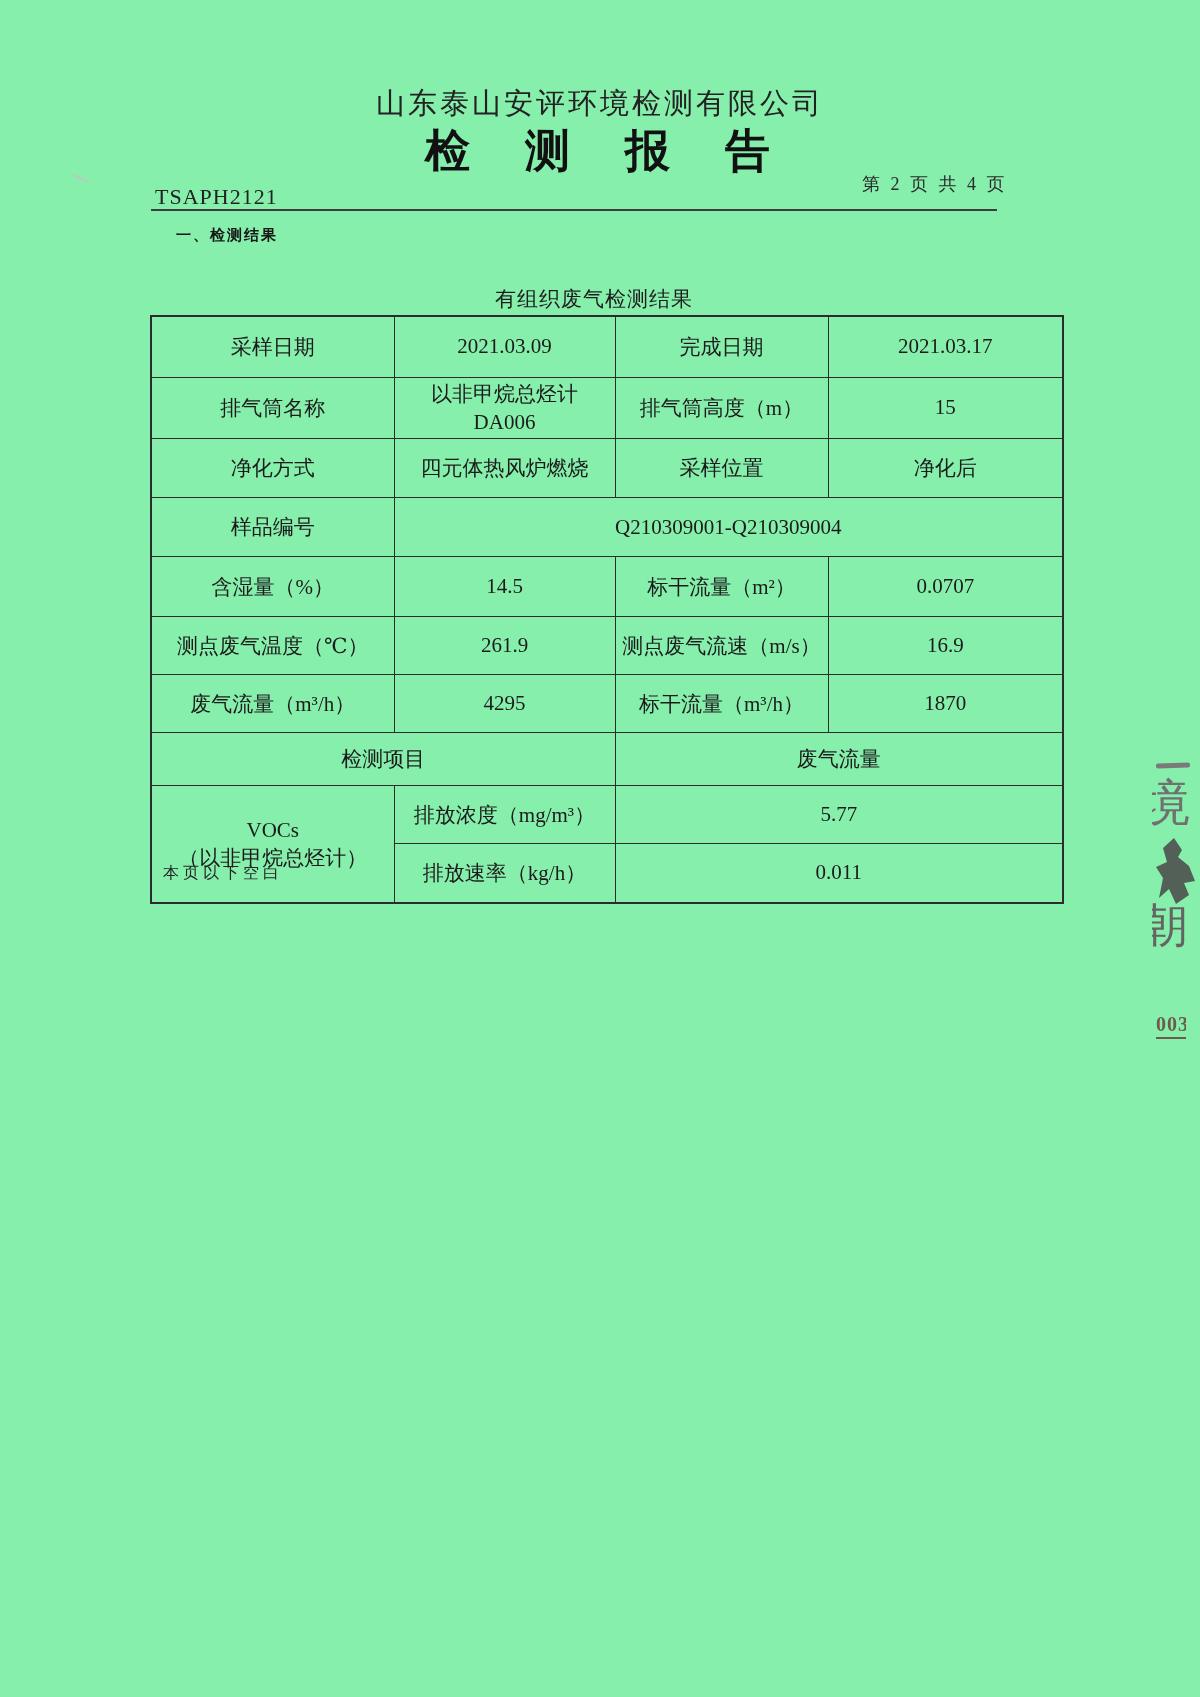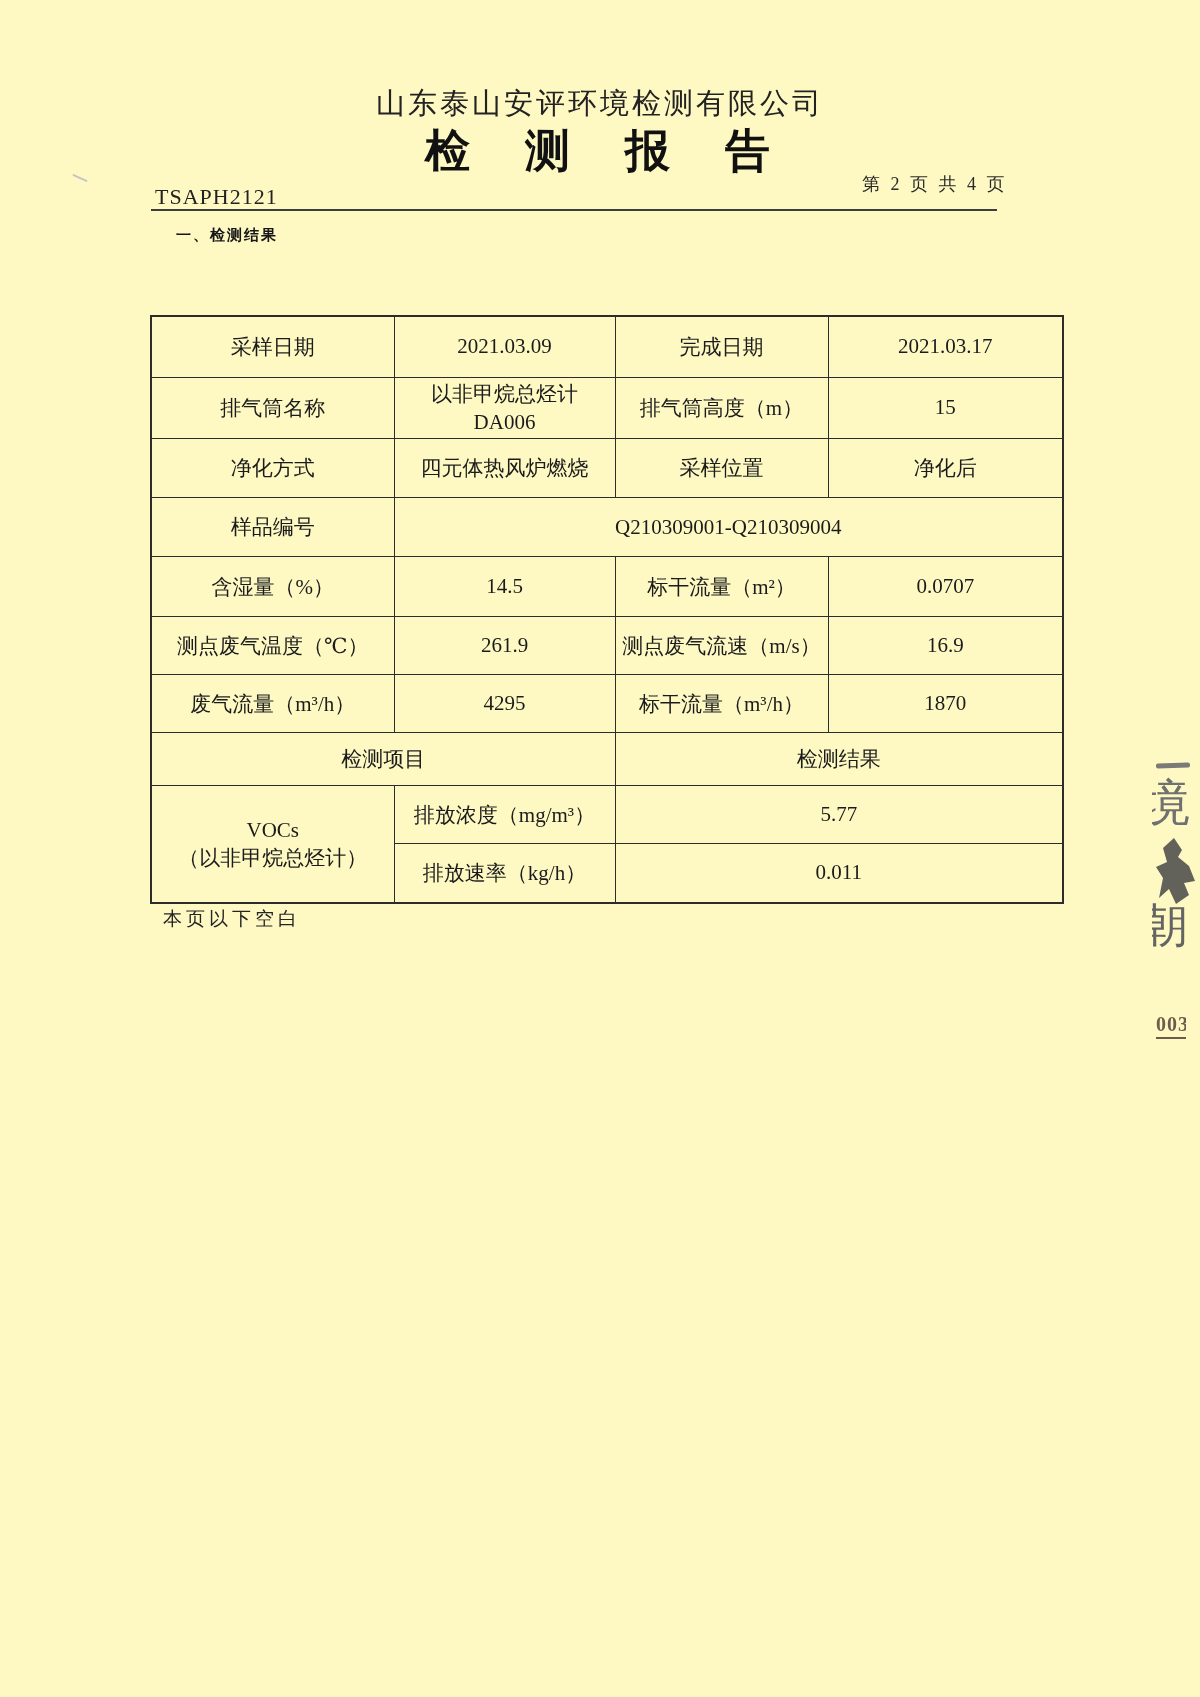--- a/index.html
+++ b/index.html
@@ -1,19 +1,19 @@
 <!DOCTYPE html>
 <html><head>
 <meta charset="utf-8">
 <style>
   html,body{margin:0;padding:0;}
   .page{
     position:relative;
     width:1200px;height:1697px;
-    background:#fef9c3;
+    background:#86efac;
     overflow:hidden;
     font-family:"Liberation Serif","DejaVu Serif",serif;
     color:#1b1b1b;
   }
   .company{
     position:absolute;top:84px;left:0;width:100%;
     text-align:center;font-size:29px;letter-spacing:3px;
     color:#222;
   }
   .report-title{
@@ -48,22 +48,22 @@
     border:2px solid #2c2c2c;
   }
   table.results td{
     border:1px solid #2c2c2c;
     text-align:center;vertical-align:middle;
     font-size:21px;padding:2px 6px;
     color:#1b1b1b;
   }
   .preline{white-space:pre-line;line-height:1.35;}
   .footer-note{
-    position:absolute;top:906px;left:163px;
-    font-size:19px;letter-spacing:4px;color:#242424;
+    position:absolute;top:863px;left:163px;
+    font-size:16px;letter-spacing:4px;color:#242424;
   }
   
   .scan-speck{
     position:absolute;top:177px;left:72px;width:16px;height:2px;
     background:#c4c4c0;transform:rotate(24deg);border-radius:1px;
   }
   
   .stamp-dash{
     position:absolute;top:763px;left:1156px;width:34px;height:5px;
     background:#7a7a78;border-radius:2px;transform:rotate(-2deg);
@@ -94,20 +94,21 @@
   <div class="report-title">检测报告</div>
 
   <div class="page-indicator">第 2 页 共 4 页</div>
 
   <div class="report-code">TSAPH2121</div>
 
   <div class="header-rule"></div>
 
   <div class="section-heading">一、检测结果</div>
 
+  <div class="table-title">有组织废气检测结果</div>
 
   <table class="results">
     <colgroup>
       <col style="width:243px">
       <col style="width:221px">
       <col style="width:213px">
       <col style="width:235px">
     </colgroup>
     <tbody>
       <tr style="height:61px">
@@ -146,21 +147,21 @@
         <td>16.9</td>
       </tr>
       <tr style="height:58px">
         <td>废气流量（m³/h）</td>
         <td>4295</td>
         <td>标干流量（m³/h）</td>
         <td>1870</td>
       </tr>
       <tr style="height:53px">
         <td colspan="2">检测项目</td>
-        <td colspan="2">检测结果</td>
+        <td colspan="2">废气流量</td>
       </tr>
       <tr style="height:58px">
         <td class="preline" rowspan="2">VOCs
 （以非甲烷总烃计）</td>
         <td>排放浓度（mg/m³）</td>
         <td colspan="2">5.77</td>
       </tr>
       <tr style="height:59px">
         <td>排放速率（kg/h）</td>
         <td colspan="2">0.011</td>

